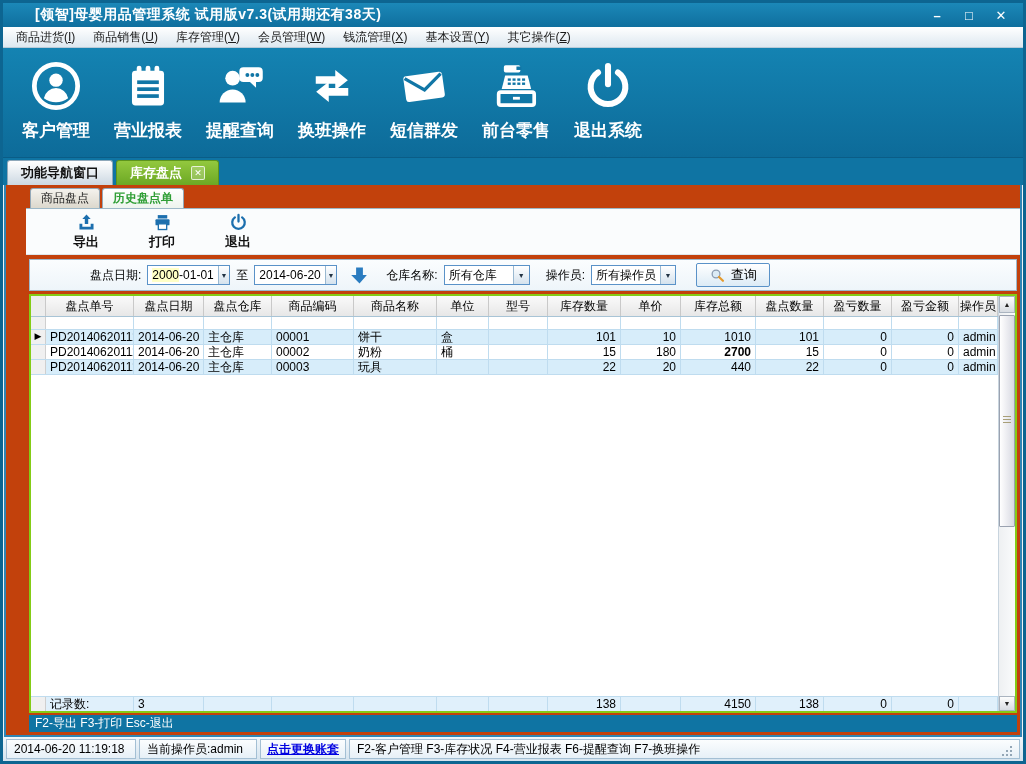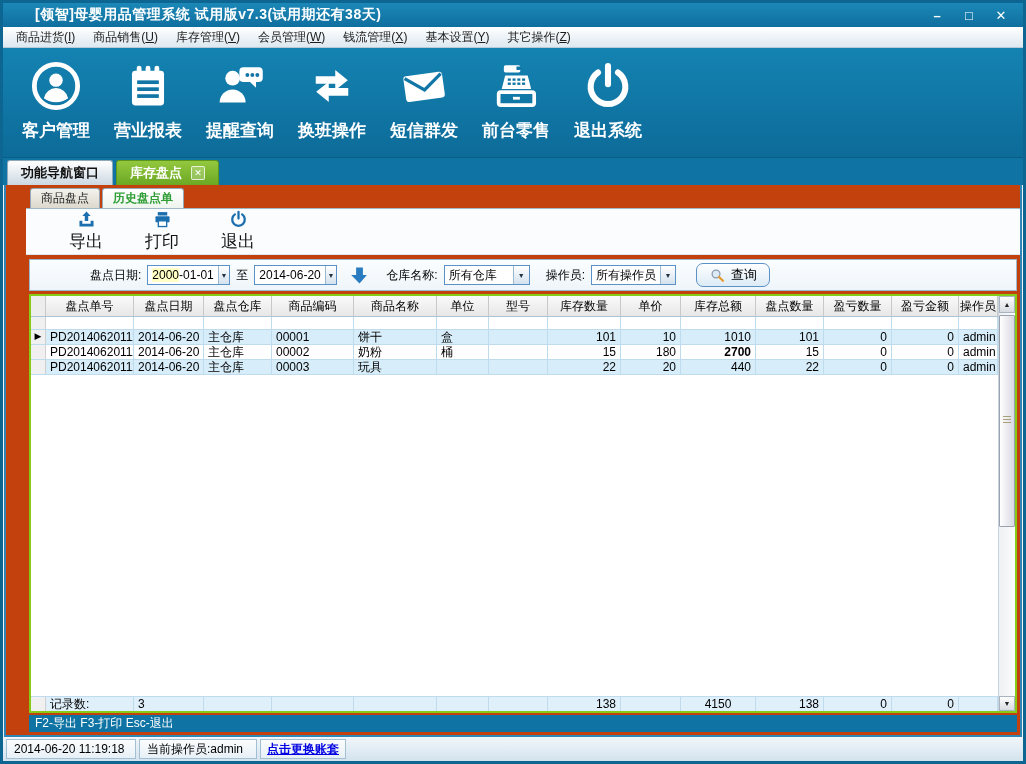--- a/index.html
+++ b/index.html
@@ -33,31 +33,31 @@
   
   .tabpage { flex:1; min-height:0; margin:0 1px; background:#c2410c; border:2px solid #2f85b5; border-top:none; display:flex; flex-direction:column;padding-left:20px; }
 
   .subtabs { height:24px; flex:none; display:flex; align-items:flex-end; padding:3px 0 0 4px; gap:2px; border-bottom:1px solid #9db8c8; }
   .subtab { height:20px; padding:0 10px; display:flex; align-items:center; border:1px solid #93a8b8; border-bottom:none; border-radius:3px 3px 0 0; background:linear-gradient(#f4f2ed,#dcd8cd); color:#222; white-space:nowrap; }
   .subtab.active { background:linear-gradient(#ffffff,#eef4ee); color:#2f9e35; font-weight:bold; }
 
   .btnpanel { height:46px; flex:none; background:#fafcfd; border-bottom:1px solid #dde6ec; display:flex; align-items:center; gap:28px; padding-left:36px; }
   .action-btn { width:48px; display:flex; flex-direction:column; align-items:center; gap:1px; cursor:default; }
   .action-icon, .action-icon svg { width:19px; height:19px; display:block; }
-  .action-label { font-size:17px; color:#111; white-space:nowrap; }
+  .action-label { font-size:13px; color:#111; white-space:nowrap;font-weight:bold; }
 
   .filterbar { flex:none; margin:4px 3px 3px; height:32px; border:1px solid #9cb8cc; background:linear-gradient(#fbfdfe,#eef5fa); display:flex; align-items:center; padding-left:60px; gap:6px; }
   .flabel { white-space:nowrap; color:#000; }
   .combo { display:flex; align-items:center; border:1px solid #5a92c8; background:#fff; height:20px; }
   .combo-val { padding:0 4px; white-space:nowrap; }
   .combo-btn { width:16px; align-self:stretch; background:linear-gradient(#ffffff,#d4e2ee); border-left:1px solid #9ab8d0; font-size:7px; color:#234; display:flex; align-items:center; justify-content:center; }
   .hl { background:#ffffc6; }
   .apply-arrow, .apply-arrow svg { width:17px; height:19px; display:block; }
   .apply-arrow { margin:0 12px 0 8px; }
-  .search-btn { margin-left:14px; height:24px; display:flex; align-items:center; gap:5px; border:1px solid #5a92c8; border-radius:7px; background:linear-gradient(#ffffff,#dcebf6); padding:0 12px; font-size:13px; }
+  .search-btn { margin-left:14px; height:24px; display:flex; align-items:center; gap:5px; border:1px solid #5a92c8; border-radius:2px; background:linear-gradient(#ffffff,#dcebf6); padding:0 12px; font-size:13px; }
   .search-icon, .search-icon svg { width:17px; height:17px; display:block; }
 
   
   .gridwrap { flex:1; min-height:0; margin:0 3px; border:2px solid #84cc16; background:#fff; display:flex; }
   .grid-main { flex:1; min-width:0; display:flex; flex-direction:column; }
   .grow { display:flex; flex:none; }
   .hrow { height:21px; background:linear-gradient(#fafafa,#e7e7e7); border-bottom:1px solid #a8c4d6; }
   .hcell { display:flex; align-items:center; justify-content:center; border-right:1px solid #c9c9c9; color:#000; overflow:hidden; white-space:nowrap; }
   .mhead { width:15px; flex:none; background:#ededed; border-right:1px solid #c9c9c9; }
   .erow { height:13px; background:#fff; border-bottom:1px solid #bfdcef; }
@@ -387,21 +387,21 @@
             <div class="mcell"></div>
             <div class="bcell" style="flex: 0 0 88px; width: 88px;">记录数:</div>
             <div class="bcell" style="flex: 0 0 70px; width: 70px;">3</div>
             <div class="bcell" style="flex: 0 0 68px; width: 68px;"></div>
             <div class="bcell" style="flex: 0 0 82px; width: 82px;"></div>
             <div class="bcell" style="flex: 0 0 83px; width: 83px;"></div>
             <div class="bcell" style="flex: 0 0 52px; width: 52px;"></div>
             <div class="bcell" style="flex: 0 0 59px; width: 59px;"></div>
             <div class="bcell right" style="flex: 0 0 73px; width: 73px;">138</div>
             <div class="bcell right" style="flex: 0 0 60px; width: 60px;"></div>
-            <div class="bcell right" style="flex: 0 0 75px; width: 75px; text-align: center;">4150</div>
+            <div class="bcell right" style="flex: 0 0 75px; width: 75px;">4150</div>
             <div class="bcell right" style="flex: 0 0 68px; width: 68px;">138</div>
             <div class="bcell right" style="flex: 0 0 68px; width: 68px;">0</div>
             <div class="bcell right" style="flex: 0 0 67px; width: 67px;">0</div>
             <div class="bcell" style="flex: 1 1 0%;"></div>
           </div>
         </div>
       <div class="vscroll">
         <div class="sbtn up">▲</div>
         <div class="strack">
           <div class="sthumb">
@@ -419,15 +419,19 @@
   <div class="statusbar">
       <div class="sb-sec" style="flex: 0 0 130px;">
         <span>2014-06-20 11:19:18</span>
       </div>
       <div class="sb-sec" style="flex: 0 0 118px;">
         <span>当前操作员:admin</span>
       </div>
       <div class="sb-sec sb-link" style="flex: 0 0 86px;">
         <span>点击更换账套</span>
       </div>
+      <div class="sb-sec" style="flex: 1 1 0%;">
+        <span>F2-客户管理 F3-库存状况 F4-营业报表 F6-提醒查询 F7-换班操作</span>
+        <div class="gripdot"></div>
+      </div>
     </div>
 
 </div>
 
 </body></html>

